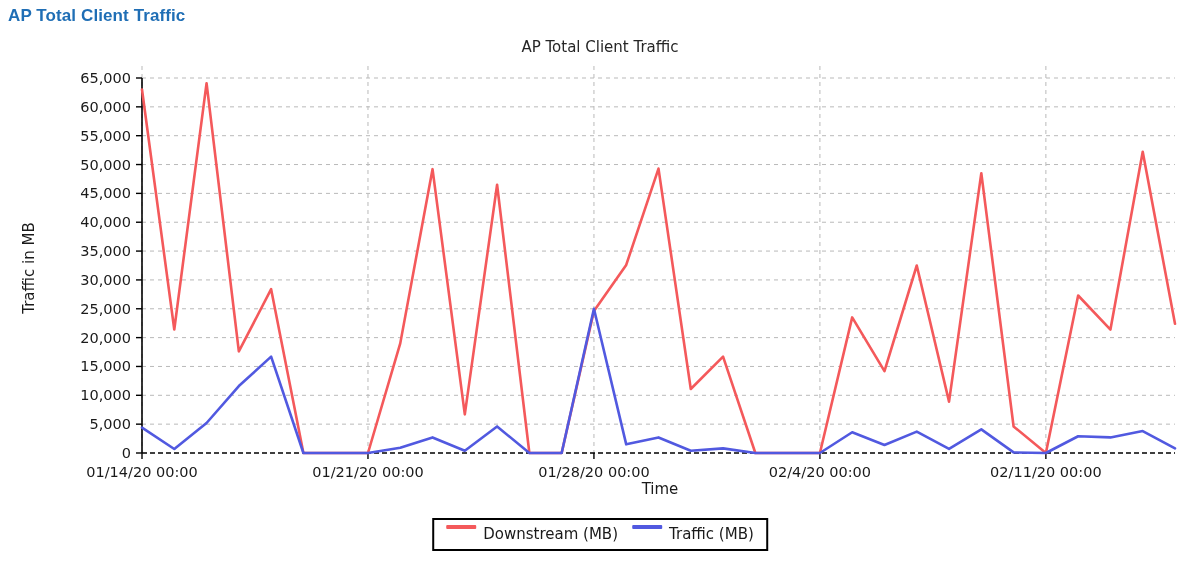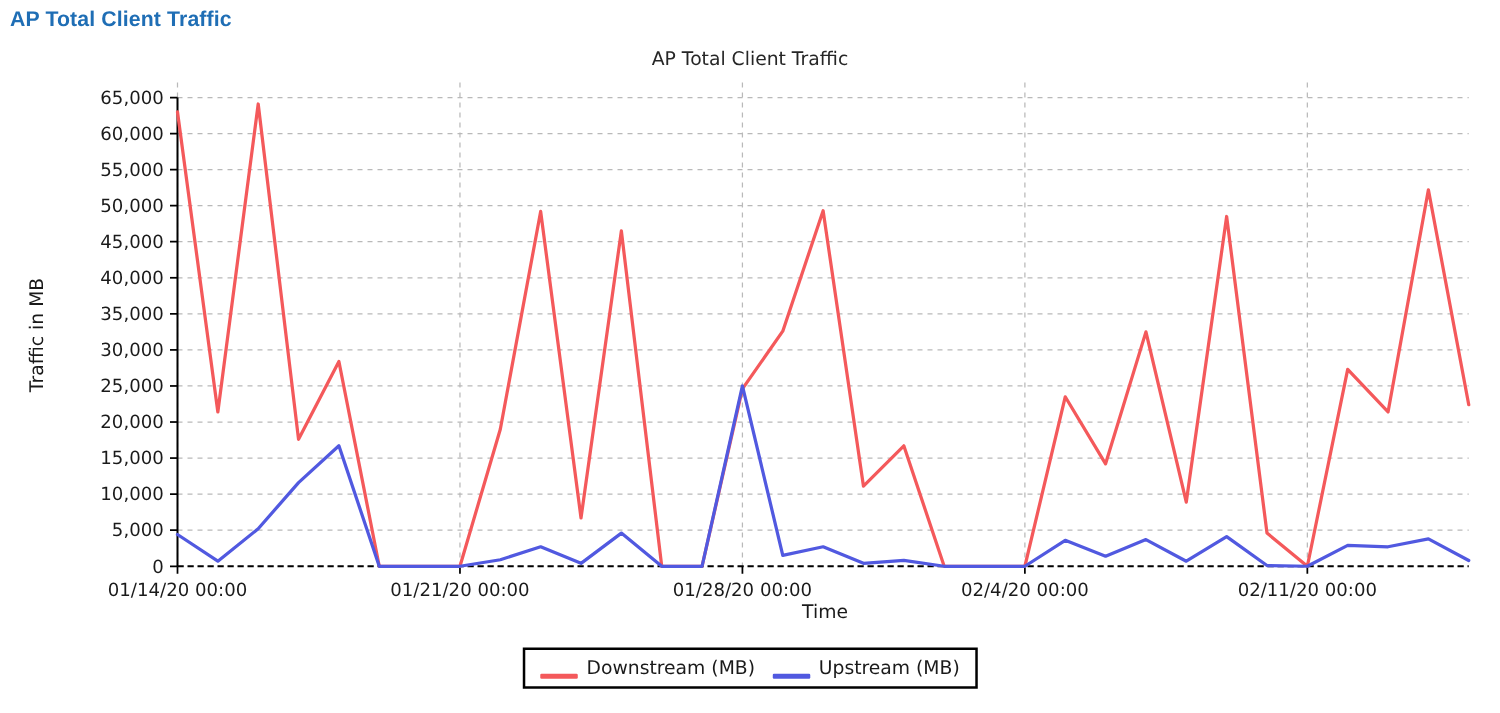--- a/index.html
+++ b/index.html
@@ -63,21 +63,21 @@
     top: 490px;
     border: 2px solid #000000;
     background: #ffffff;
     padding: 5px 12px 6px 12px;
     display: flex;
     align-items: center;
     gap: 14px;
   }
   .legend-entry {
     display: flex;
-    align-items: flex-end;
+    align-items: flex-start;
     gap: 7px;
   }
   .legend-swatch {
     display: block;
     width: 30px;
     height: 4px;
     border-radius: 1px;
   }
   .legend-text {
     font-size: 15px;
@@ -168,17 +168,17 @@
     <text id="x-axis-title" class="axis-title" x="660" y="466" text-anchor="middle">Time</text>
   </svg>
 
   <div id="legend-box">
     <div class="legend-entry">
       <span class="legend-swatch" style="background:#f4595b"></span>
       <span class="legend-text">Downstream (MB)</span>
     </div>
     <div class="legend-entry">
       <span class="legend-swatch" style="background:#5159e0"></span>
-      <span class="legend-text">Upstream (MB)</span>
+      <span class="legend-text">Traffic (MB)</span>
     </div>
   </div>
 
 </div>
 
 </body></html>

